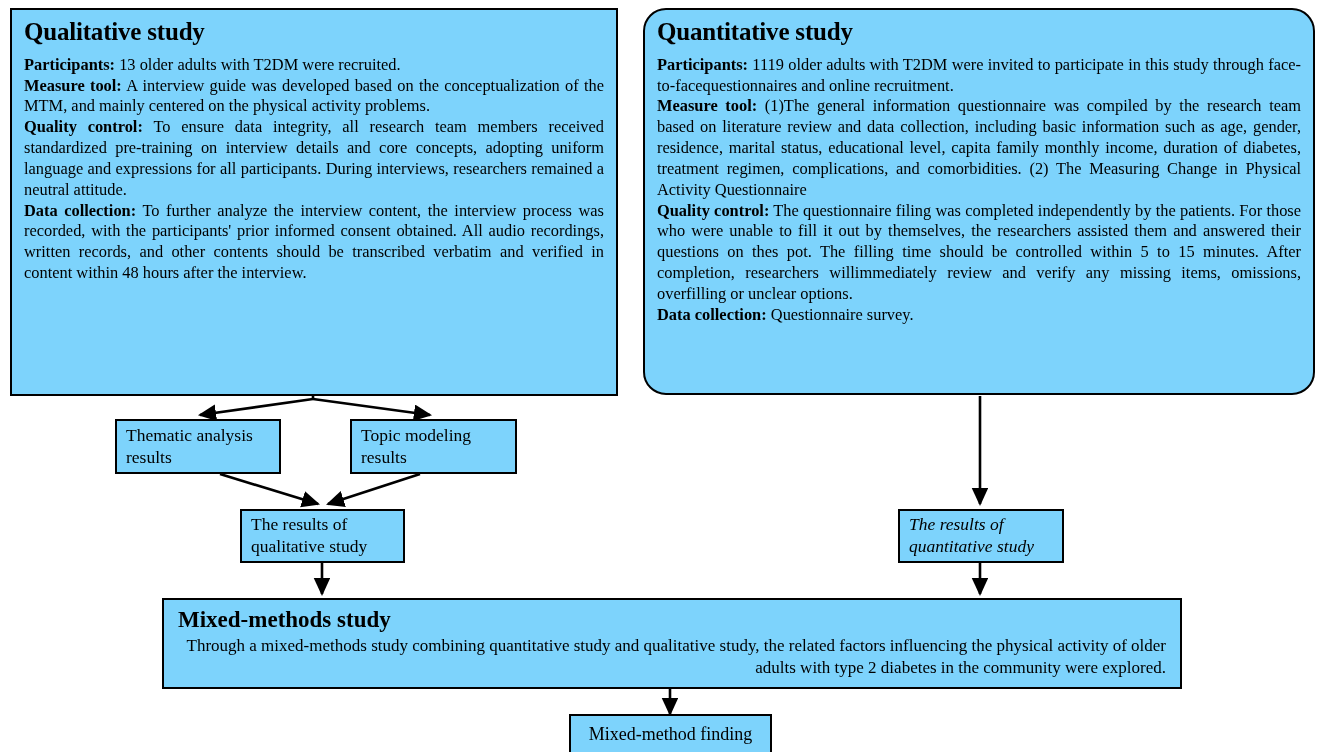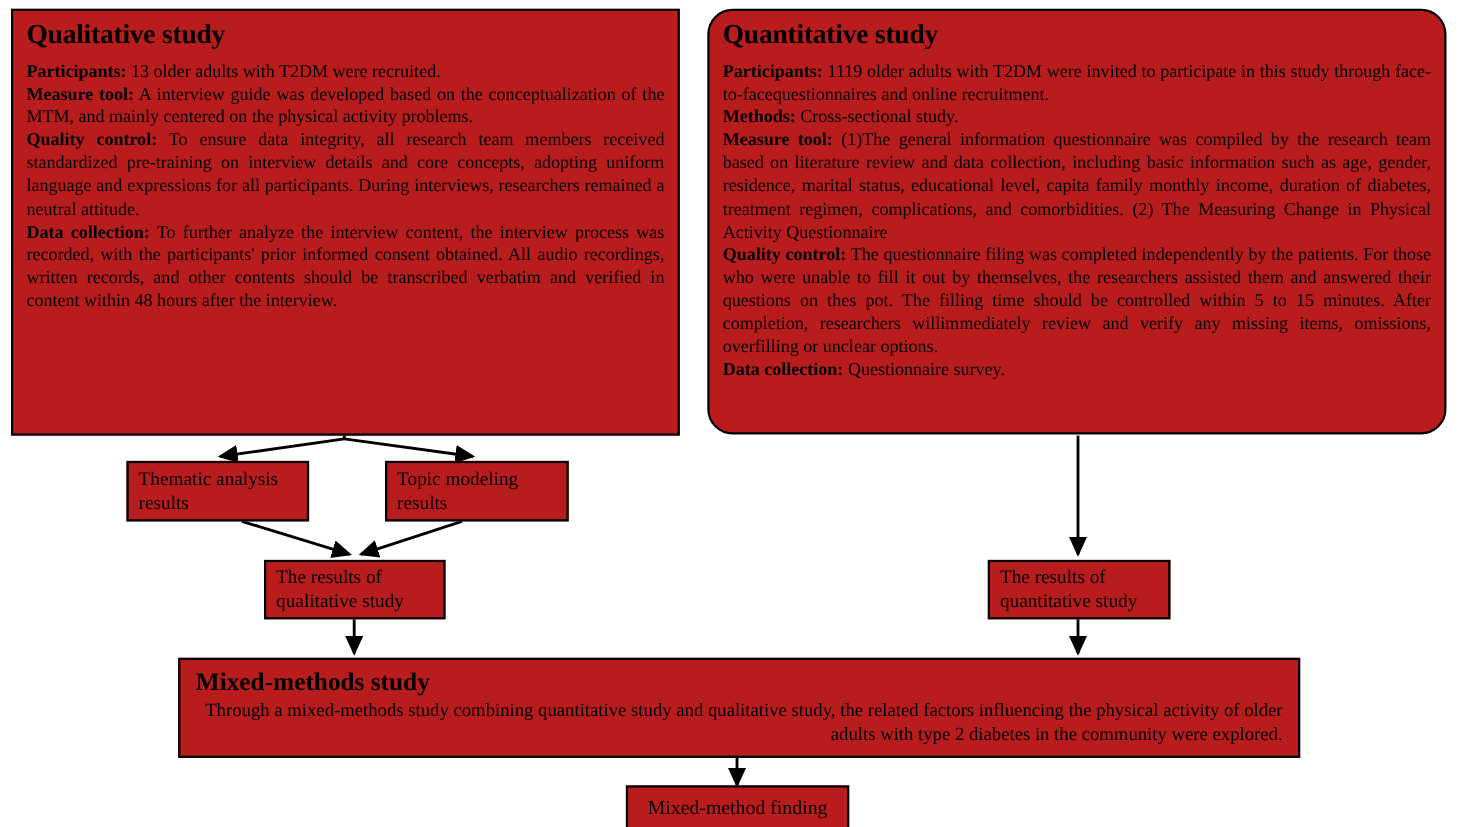--- a/index.html
+++ b/index.html
@@ -17,21 +17,21 @@
     width: 1325px;
     height: 752px;
     background: #ffffff;
     overflow: hidden;
   }
 
   .box {
     position: absolute;
     box-sizing: border-box;
     border: 2px solid #000000;
-    background: #b91c1c;
+    background: #7dd3fc;
   }
 
   .study-box {
     padding: 8px 12px 6px 12px;
   }
 
   .study-title {
     font-weight: bold;
     font-size: 25px;
     line-height: 1.15;
@@ -143,23 +143,20 @@
     </div>
   </div>
 
   <div class="box study-box" style="left:643px; top:8px; width:672px; height:387px;border-radius:23px;">
     <div class="study-title">Quantitative study</div>
     <div class="study-body">
       <p>
         <span class="lbl">Participants:</span><span> 1119 older adults with T2DM were invited to participate in this study through face-to-facequestionnaires and online recruitment.</span>
       </p>
       <p>
-        <span class="lbl">Methods:</span><span> Cross-sectional study.</span>
-      </p>
-      <p>
         <span class="lbl">Measure tool:</span><span> (1)The general information questionnaire was compiled by the research team based on literature review and data collection, including basic information such as age, gender, residence, marital status, educational level, capita family monthly income, duration of diabetes, treatment regimen, complications, and comorbidities. (2) The Measuring Change in Physical Activity Questionnaire</span>
       </p>
       <p>
         <span class="lbl">Quality control:</span><span> The questionnaire filing was completed independently by the patients. For those who were unable to fill it out by themselves, the researchers assisted them and answered their questions on thes pot. The filling time should be controlled within 5 to 15 minutes. After completion, researchers willimmediately review and verify any missing items, omissions, overfilling or unclear options.</span>
       </p>
       <p>
         <span class="lbl">Data collection:</span><span> Questionnaire survey.</span>
       </p>
     </div>
   </div>
@@ -169,21 +166,21 @@
   </div>
 
   <div class="box node" style="left:240px; top:509px; width:165px; height:54px;">
     <span>The results of qualitative study</span>
   </div>
 
   <div class="box node" style="left:350px; top:419px; width:167px; height:55px;">
     <span>Topic modeling results</span>
   </div>
 
-  <div class="box node" style="left:898px; top:509px; width:166px; height:54px;">
+  <div class="box node" style="left:898px; top:509px; width:166px; height:54px;font-style:italic;">
     <span>The results of quantitative study</span>
   </div>
 
   <div class="box" style="left:162px; top:598px; width:1020px; height:91px; padding:7px 14px 5px 14px;">
     <div class="mixed-title">Mixed-methods study</div>
     <div class="mixed-body">Through a mixed-methods study combining quantitative study and qualitative study, the related factors influencing the physical activity of older adults with type 2 diabetes in the community  were explored.</div>
   </div>
 
   <div class="box finding" style="left:569px; top:714px; width:203px; height:40px;">
     <span>Mixed-method finding</span>

